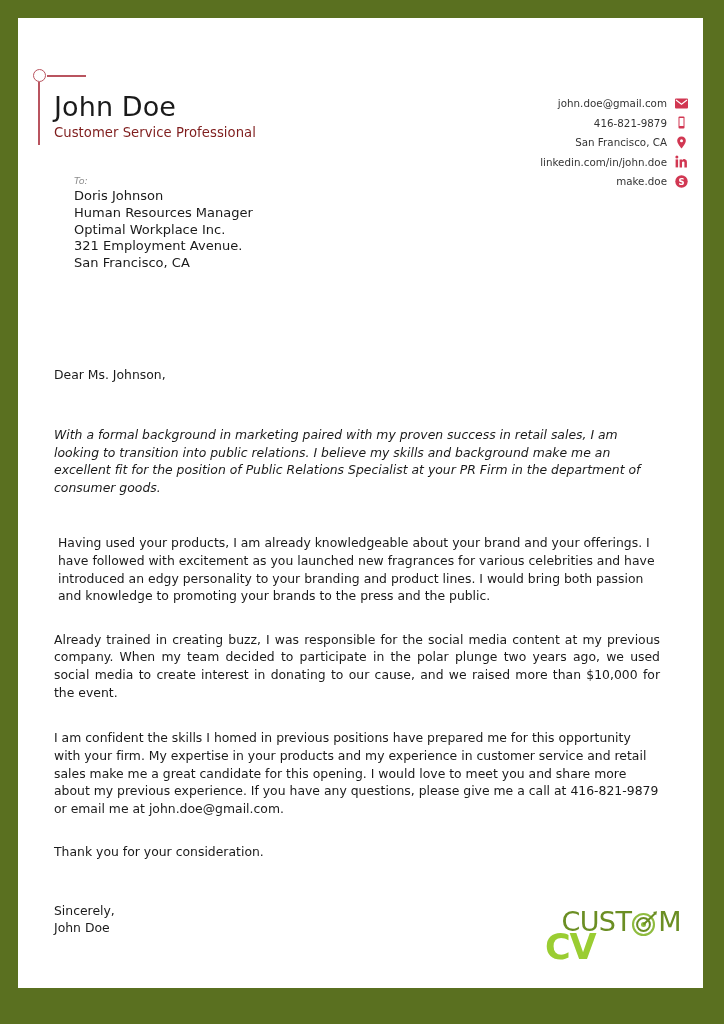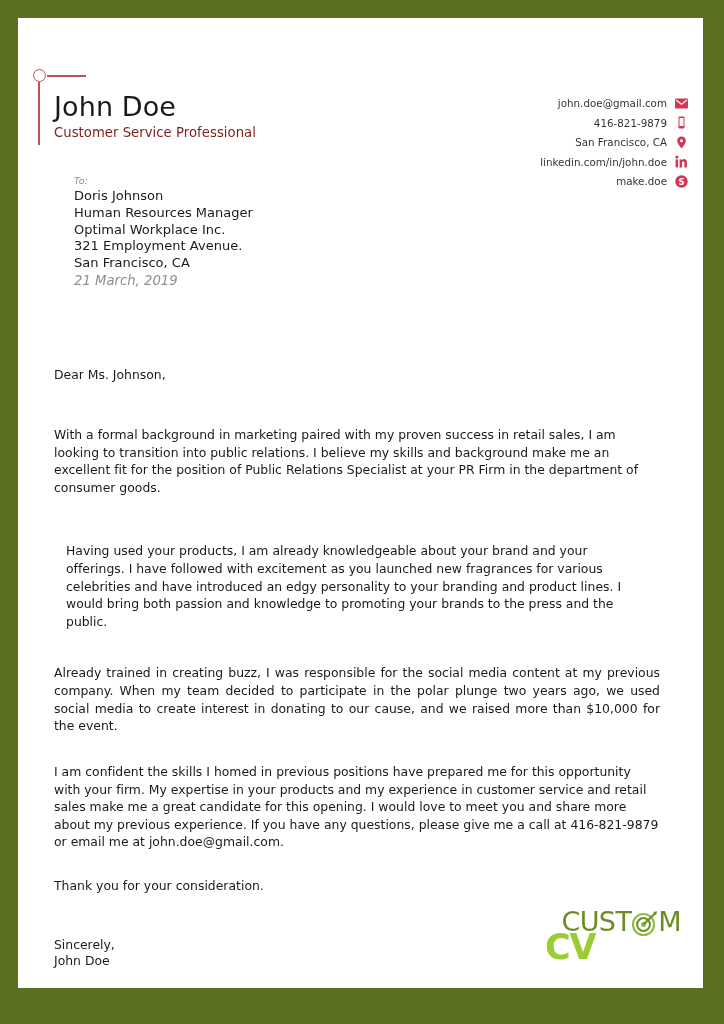--- a/index.html
+++ b/index.html
@@ -294,32 +294,31 @@
     </div>
   </div>
 
   <div id="recipient-block">
     <div id="to-label">To:</div>
     <div class="recipient-line">Doris Johnson</div>
     <div class="recipient-line">Human Resources Manager</div>
     <div class="recipient-line">Optimal Workplace Inc.</div>
     <div class="recipient-line">321 Employment Avenue.</div>
     <div class="recipient-line">San Francisco, CA</div>
-    <div id="letter-date">21 March, 2019</div>
   </div>
 
   <div id="letter-body">
 
     <div id="salutation">Dear Ms. Johnson,</div>
 
     <div class="sp-42"></div>
-    <p class="body-paragraph" style="margin:0;">With a formal background in marketing paired with my proven success in retail sales, I am looking to transition into public relations. I believe my skills and background make me an excellent fit for the position of Public Relations Specialist at your PR Firm in the department of consumer goods.</p>
+    <p class="body-paragraph" style="margin:0;font-style:italic;">With a formal background in marketing paired with my proven success in retail sales, I am looking to transition into public relations. I believe my skills and background make me an excellent fit for the position of Public Relations Specialist at your PR Firm in the department of consumer goods.</p>
 
     <div class="sp-34"></div>
-    <p class="body-paragraph" style="margin:12px;">Having used your products, I am already knowledgeable about your brand and your offerings. I have followed with excitement as you launched new fragrances for various celebrities and have introduced an edgy personality to your branding and product lines. I would bring both passion and knowledge to promoting your brands to the press and the public.</p>
+    <p class="body-paragraph" style="margin:4px;">Having used your products, I am already knowledgeable about your brand and your offerings. I have followed with excitement as you launched new fragrances for various celebrities and have introduced an edgy personality to your branding and product lines. I would bring both passion and knowledge to promoting your brands to the press and the public.</p>
 
     <div class="sp-22"></div>
     <p class="body-paragraph justified" style="margin:0;">Already trained in creating buzz, I was responsible for the social media content at my previous company. When my team decided to participate in the polar plunge two years ago, we used social media to create interest in donating to our cause, and we raised more than $10,000 for the event.</p>
 
     <div class="sp-28"></div>
     <p class="body-paragraph" style="margin:0;">I am confident the skills I homed in previous positions have prepared me for this opportunity with your firm. My expertise in your products and my experience in customer service and retail sales make me a great candidate for this opening. I would love to meet you and share more about my previous experience. If you have any questions, please give me a call at 416-821-9879 or email me at john.doe@gmail.com.</p>
 
     <div class="sp-26"></div>
     <div class="body-paragraph">Thank you for your consideration.</div>
 

